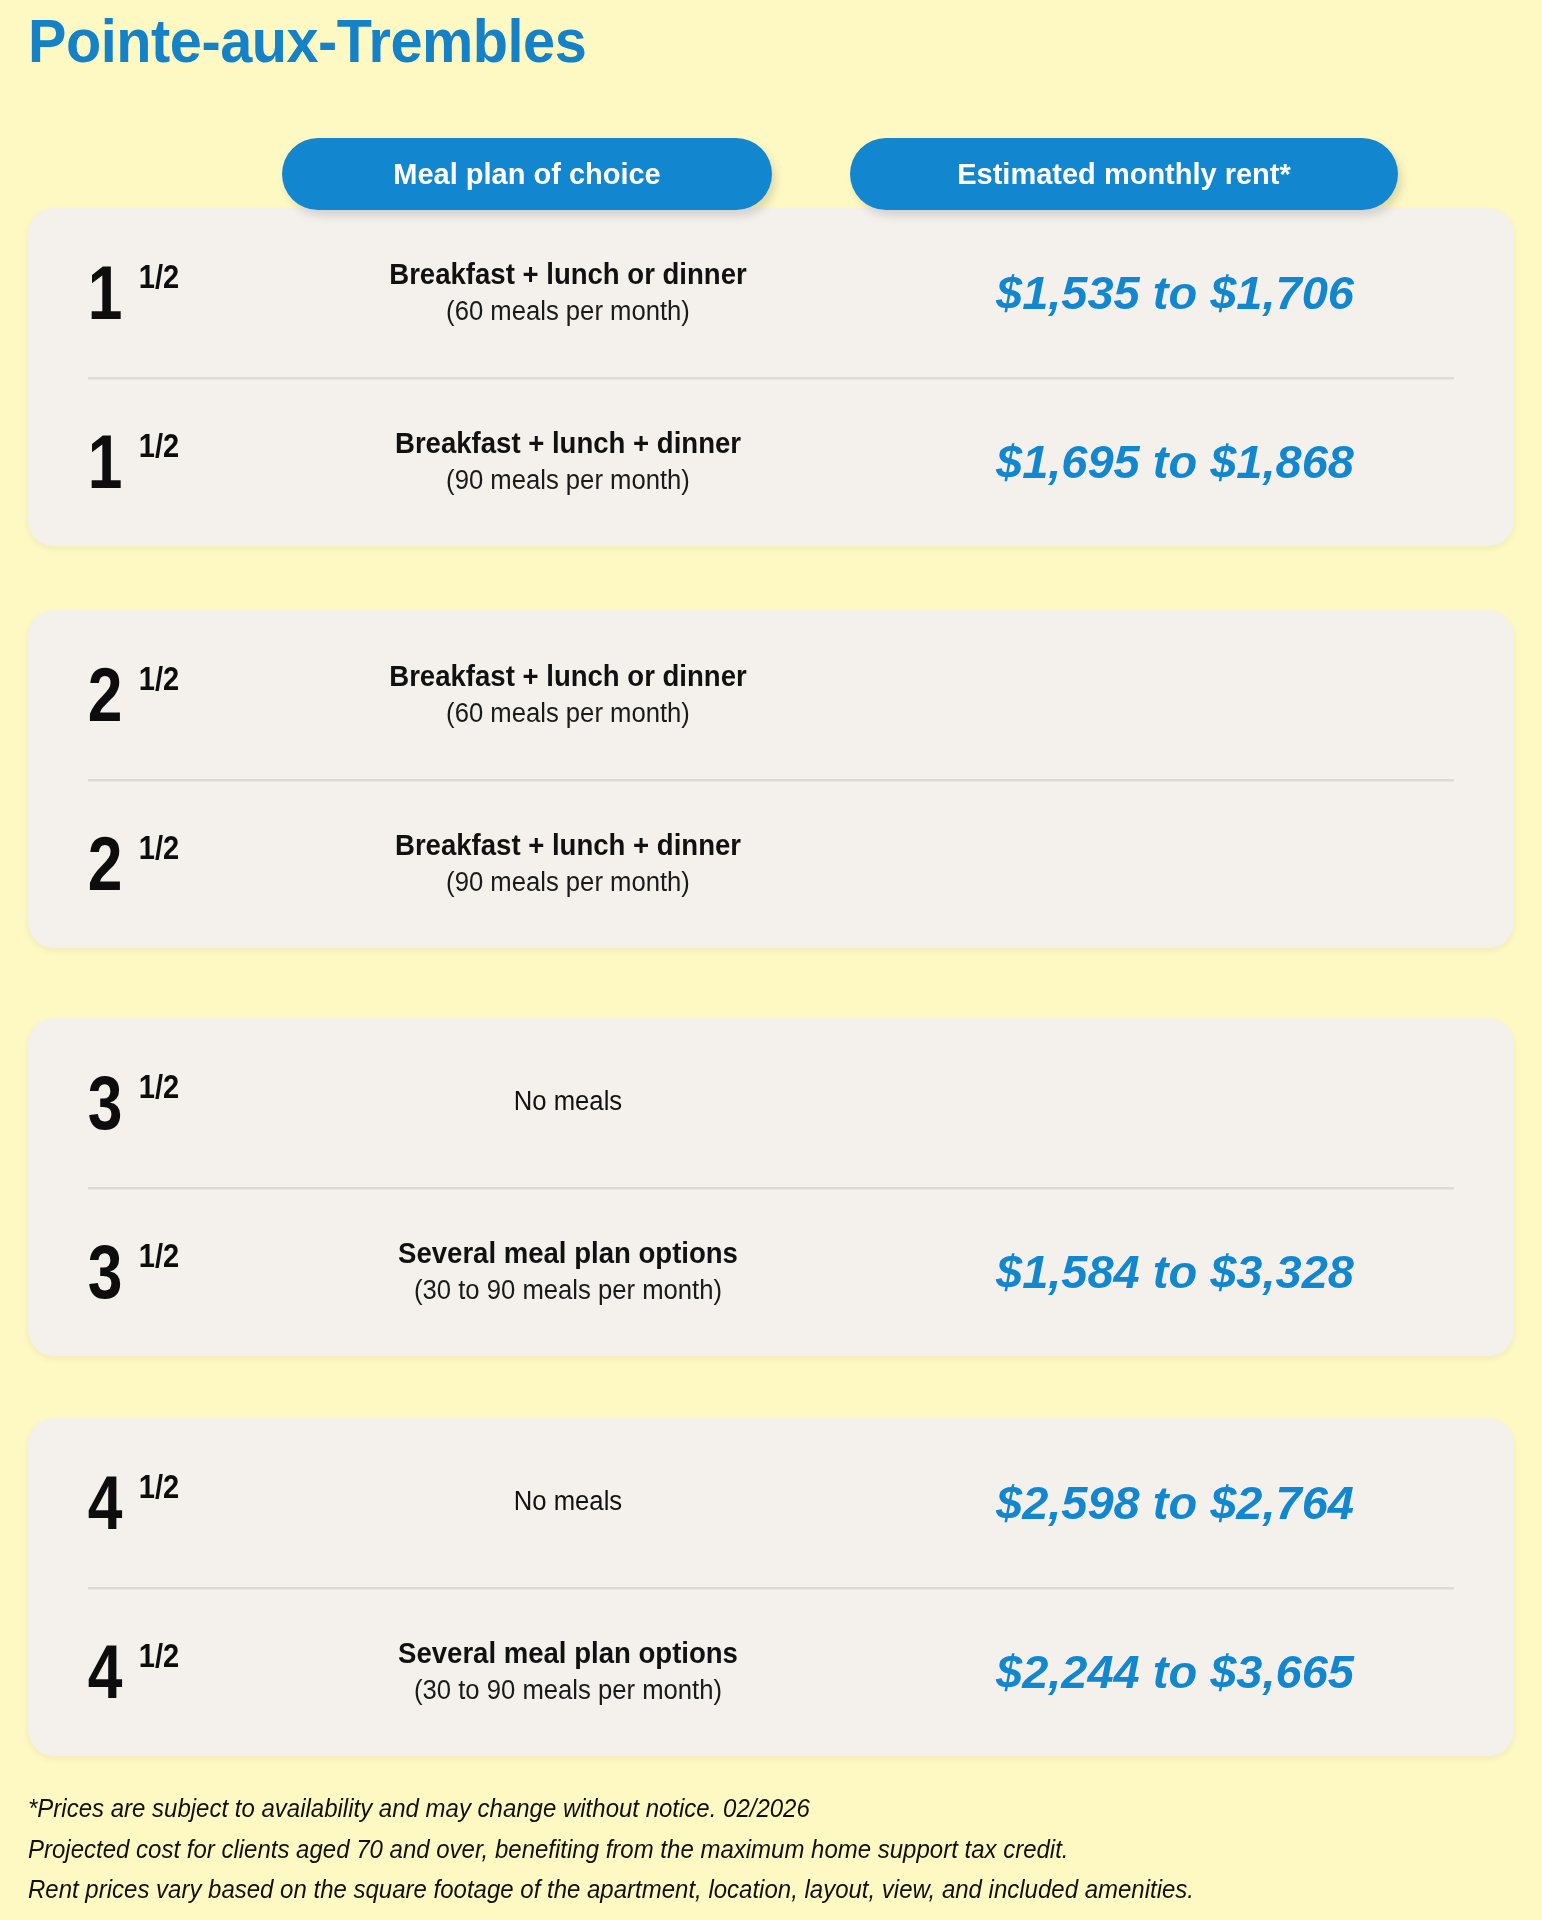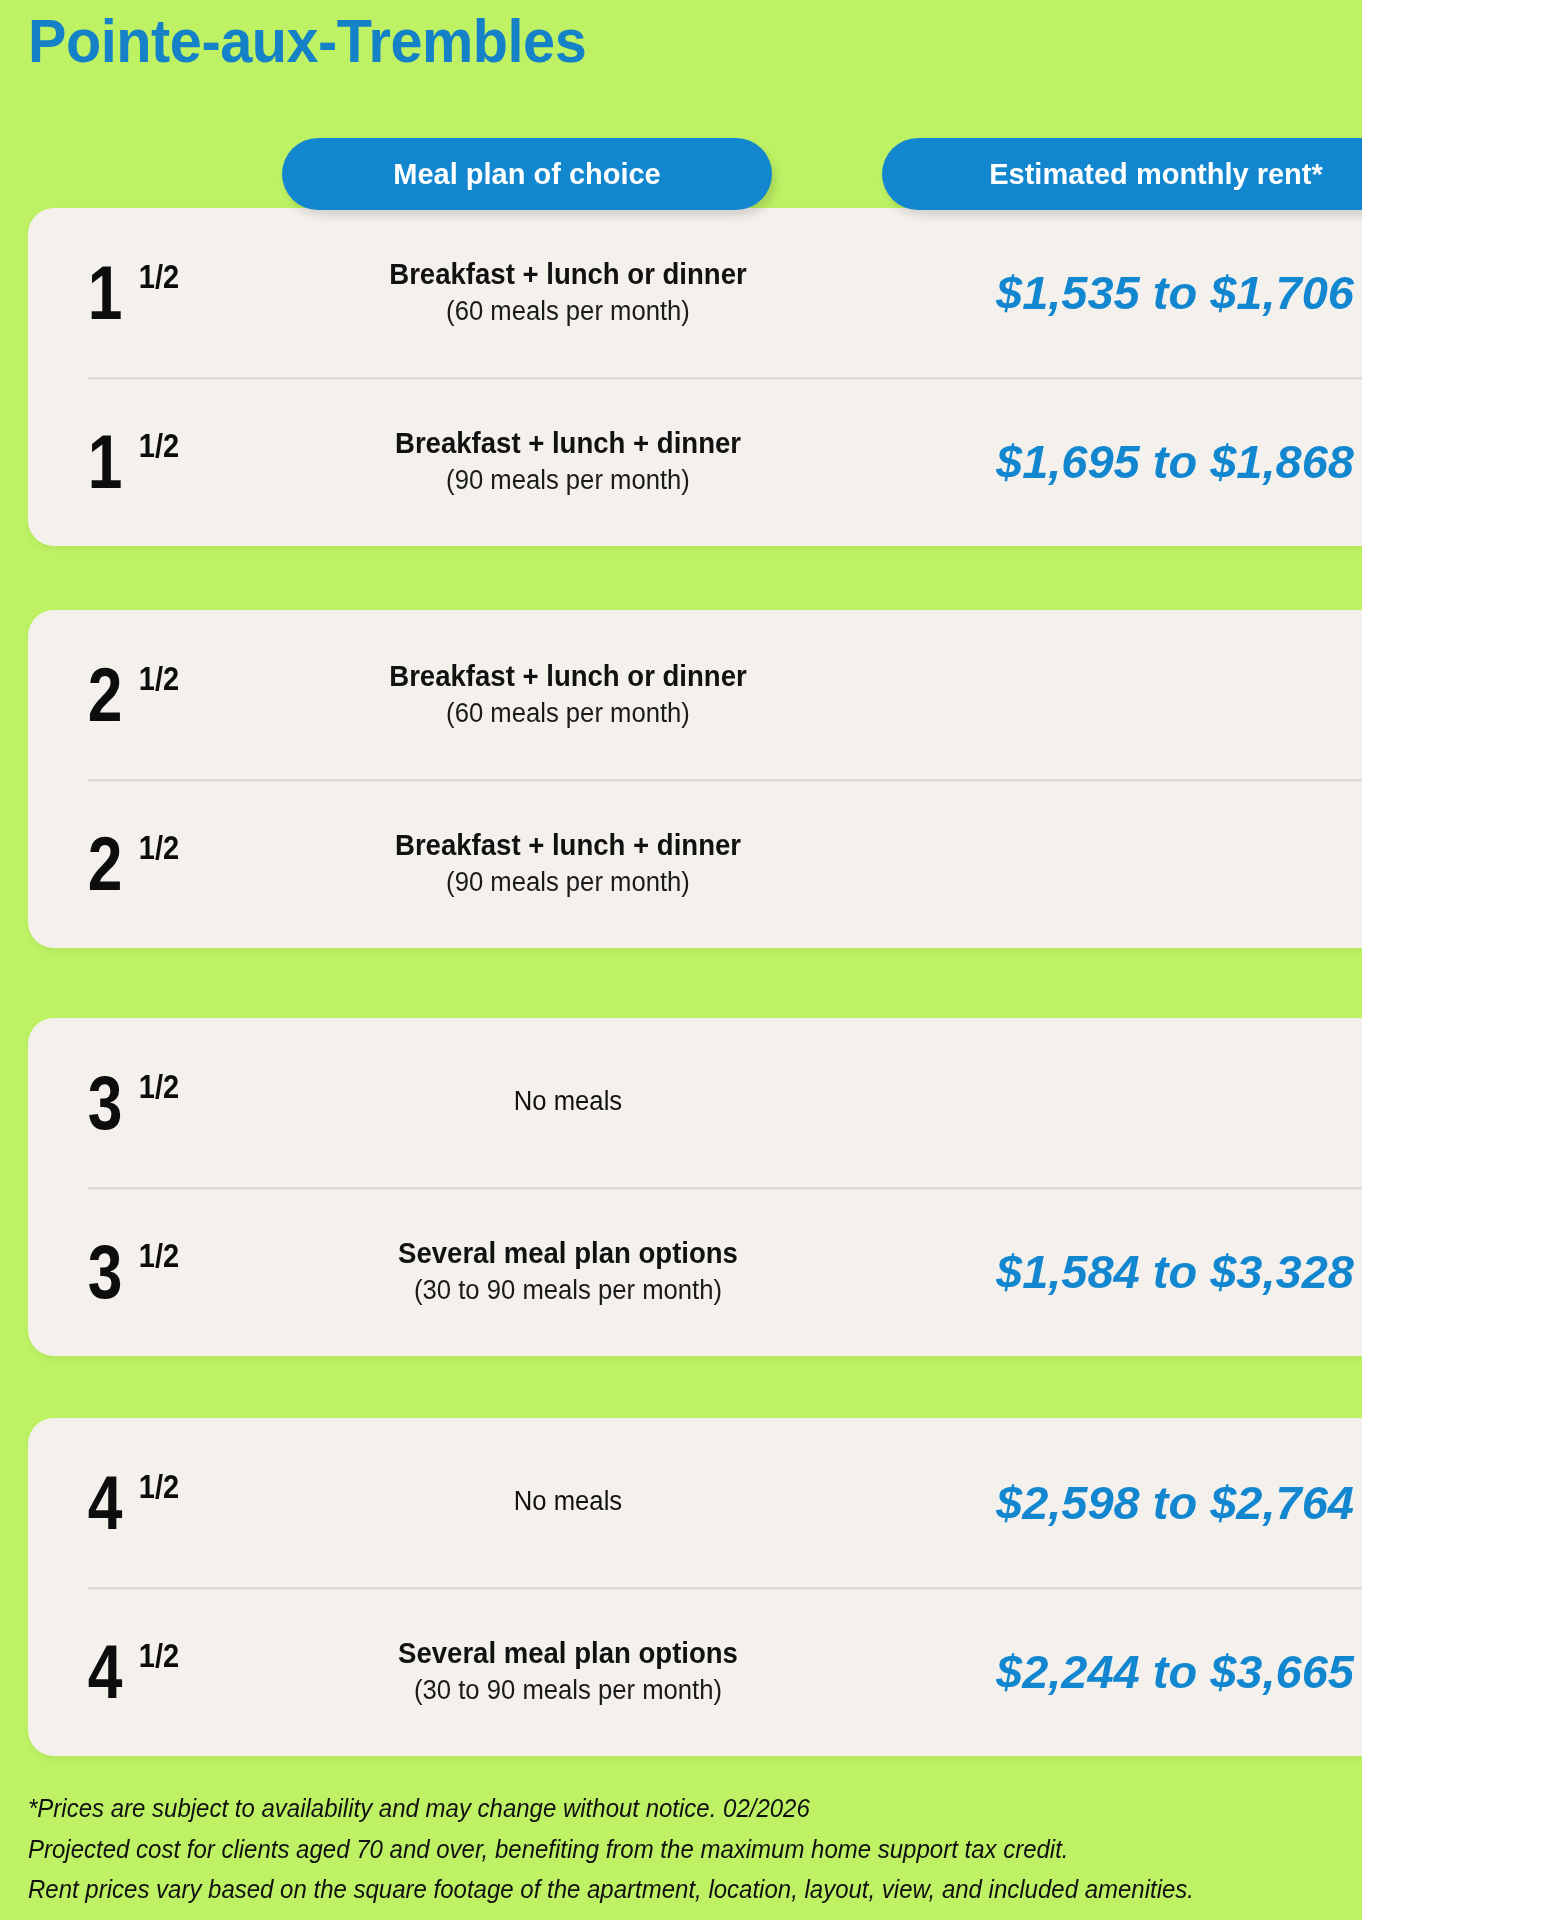--- a/index.html
+++ b/index.html
@@ -7,23 +7,23 @@
   html, body {
     width: 1542px;
     height: 1920px;
     background: #ffffff;
     font-family: "Liberation Sans", sans-serif;
     -webkit-font-smoothing: antialiased;
   }
 
   .page {
     position: relative;
-    width: 1362px;
+    width: 1542px;
     height: 1920px;
-    background: #bef264;
+    background: #fef9c3;
     overflow: hidden;
   }
 
   
   .title {
     position: absolute;
     left: 28px;
     top: 8px;
     font-size: 62px;
     font-weight: bold;
@@ -54,21 +54,21 @@
     display: flex;
     align-items: center;
     justify-content: center;
     color: #ffffff;
     font-weight: bold;
     font-size: 29px;
     white-space: nowrap;
     padding: 0 26px;
   }
   .pill-meal  { left: 282px; width: 490px; }
-  .pill-rent  { left: 882px; width: 548px; }
+  .pill-rent  { left: 850px; width: 548px; }
 
   
   .card {
     position: absolute;
     left: 28px;
     width: 1486px;
     background: #f4f1ed;
     border-radius: 26px;
     box-shadow: 0 3px 6px rgba(0,0,0,0.055);
   }

